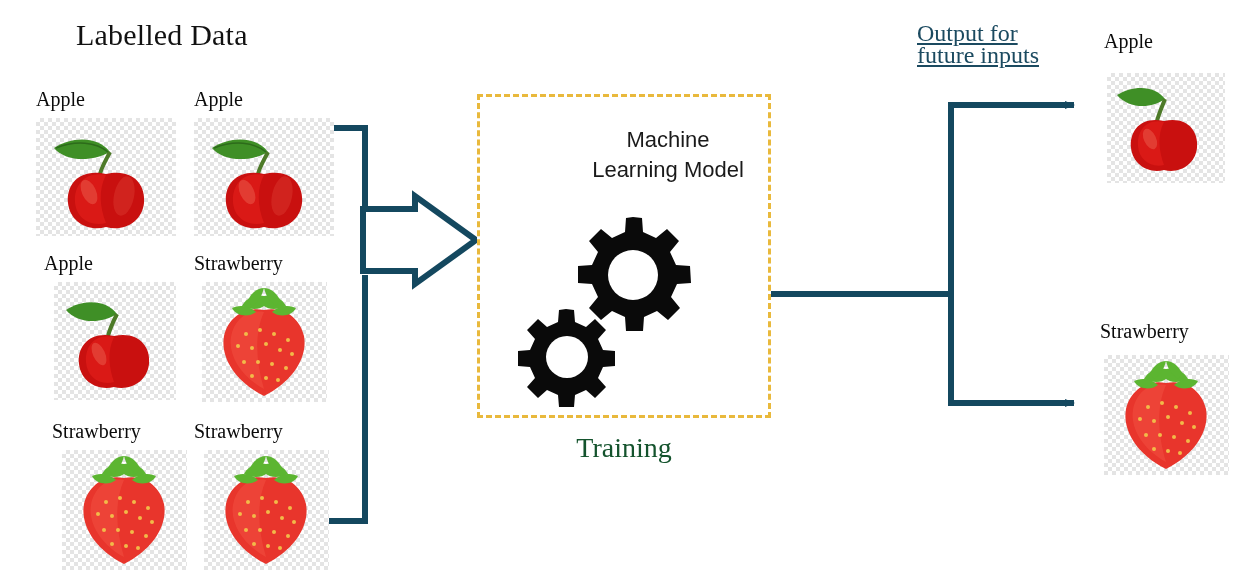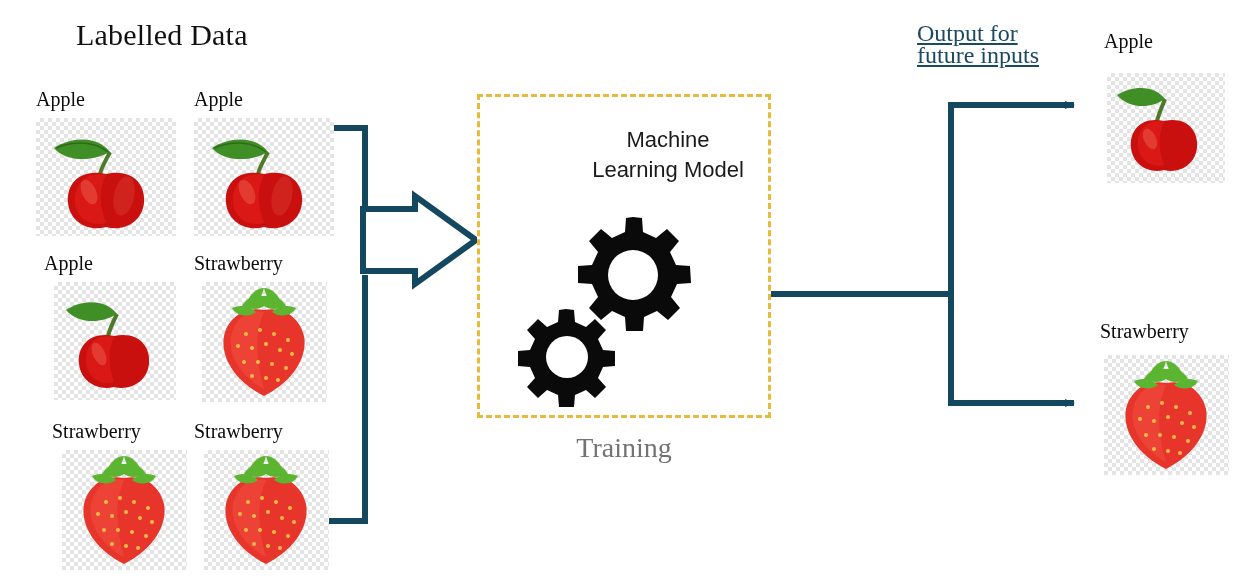--- a/index.html
+++ b/index.html
@@ -25,21 +25,21 @@
   }
   .ml-label{
     position:absolute;
     font-family:"Liberation Sans", sans-serif;
     font-size:22px;line-height:30px;color:#1a1a1a;
     text-align:center;white-space:pre-line;
   }
   .training-label{
     position:absolute;
     font-family:"Liberation Serif", serif;
-    font-size:28px;color:#737373;white-space:nowrap;
+    font-size:28px;color:#14532d;white-space:nowrap;
   }
   .output-label{
     position:absolute;
     font-family:"Liberation Serif", serif;
     font-size:24px;line-height:22px;color:#1b4a60;
     white-space:pre-line;
     text-decoration:underline;
   }
 
   

